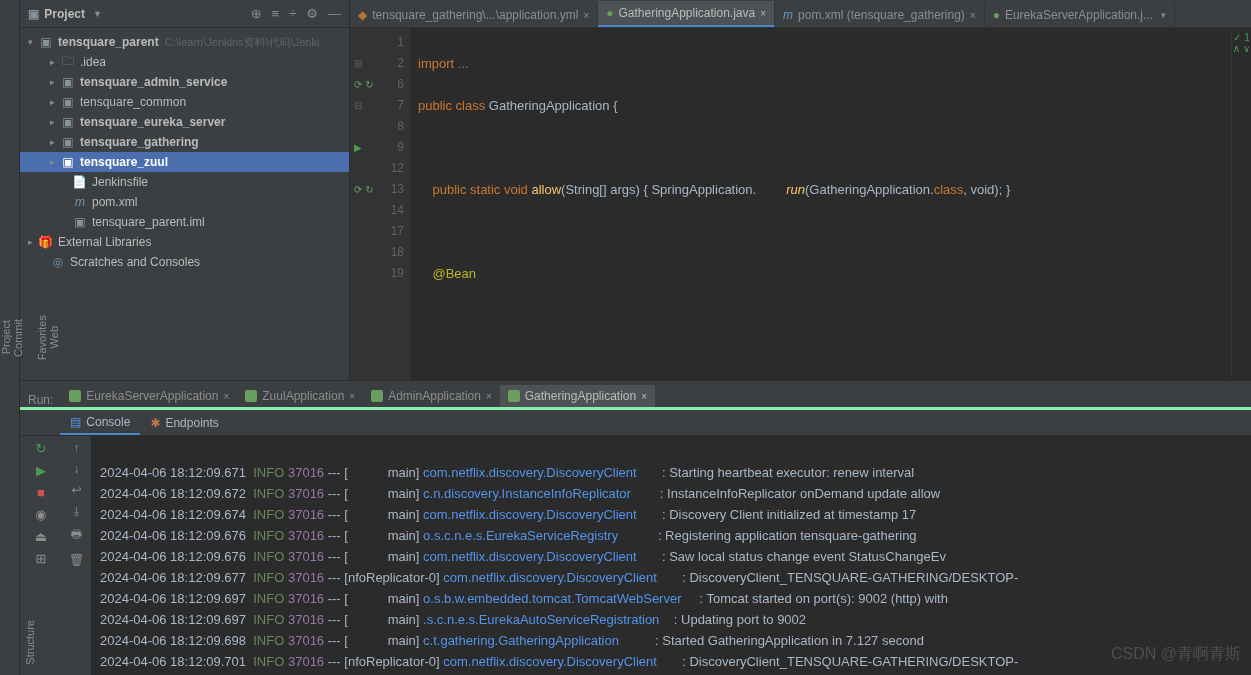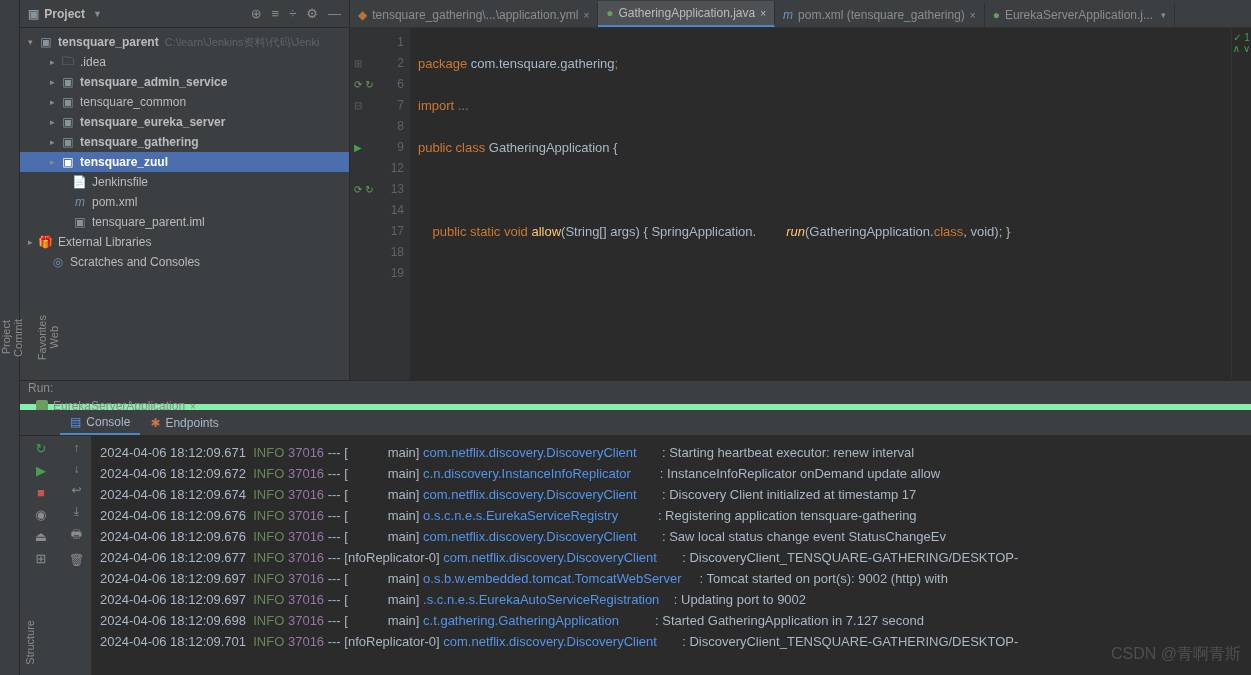--- a/index.html
+++ b/index.html
@@ -33,35 +33,35 @@
 .gutter .gicons { position:absolute; left:4px; top:0; font-size:10px; }
 .code { flex:1; padding:4px 0 0 8px; font-family:'JetBrains Mono',Consolas,monospace; font-size:13px; line-height:21px; white-space:pre; overflow:auto; }
 .code .line { height:21px; }
 .k { color:#cc7832; }
 .s { color:#ffc66d; }
 .c { color:#808080; }
 .t { color:#a9b7c6; }
 .a { color:#bbb529; }
 .i { font-style:italic;margin-left:30px; }
 .editor-right { width:20px; background:#2b2b2b; border-left:1px solid #313335; text-align:center; padding-top:4px; font-size:10px; color:#499c54; }
-.run-row { height:30px; background:#3c3f41; border-top:1px solid #2b2b2b; border-bottom:6px solid #86efac; display:flex; align-items:flex-start; padding:0 8px;flex-direction:column; }
+.run-row { height:30px; background:#3c3f41; border-top:1px solid #2b2b2b; border-bottom:3px solid #86efac; display:flex; align-items:flex-end; padding:0 8px; }
 .run-row .lbl { color:#8c8c8c; margin-right:8px; }
 .run-tab { display:flex; align-items:center; gap:5px; padding:4px 8px; color:#8c8c8c; cursor:pointer; }
 .run-tab.active { background:#4e5254; color:#bbbbbb; }
 .run-tab .close { font-size:10px; }
 .ico { width:12px; height:12px; display:inline-block; border-radius:2px; }
 .console-tabs { height:26px; background:#3c3f41; display:flex; align-items:center; padding-left:40px; border-bottom:1px solid #2b2b2b; }
 .ctab { padding:4px 10px; display:flex; align-items:center; gap:5px; cursor:pointer; }
 .ctab.active { border-bottom:2px solid #4a88c7; }
 .console-body { flex:1; display:flex; background:#2b2b2b; overflow:hidden; }
 .console-toolbar { width:42px; display:flex; flex-direction:column; align-items:center; padding-top:5px; gap:7px; background:#3c3f41; }
 .console-toolbar span { color:#8c8c8c; font-size:13px; cursor:pointer; }
 .console-toolbar2 { width:30px; display:flex; flex-direction:column; align-items:center; padding-top:5px; gap:7px; background:#3c3f41; border-right:1px solid #2b2b2b; }
 .console-toolbar2 span { color:#8c8c8c; font-size:12px; cursor:pointer; }
-.console-text { flex:1; padding:6px 8px; font-family:Consolas,monospace; font-size:13px; line-height:21px; white-space:pre; overflow:auto; }
+.console-text { flex:1; padding:6px 8px; font-family:Consolas,monospace; font-size:13px; line-height:21px; white-space:pre; overflow:auto;margin-top:20px; }
 .cl-info { color:#6a8759; }
 .cl-pid { color:#9876aa; }
 .cl-src { color:#5394ec; }
 .watermark { position:absolute; right:10px; bottom:10px; color:#666; font-size:16px; opacity:.6; }
 .folder-ico { color:#87939a; }
 .module-ico { color:#6e94b7; }
 .dropdown { font-size:9px; margin-left:3px; color:#8c8c8c; }
 </style>
 </head>
 <body>
@@ -189,26 +189,26 @@
             <span class="ln">8</span>
             <span class="ln"><span class="gicons" style="color:#499c54">▶</span><span>9</span></span>
             <span class="ln">12</span>
             <span class="ln"><span class="gicons" style="color:#6a9e5f">⟳ ↻</span><span>13</span></span>
             <span class="ln">14</span>
             <span class="ln">17</span>
             <span class="ln">18</span>
             <span class="ln">19</span>
           </div>
           <div class="code">
-<div class="line"><span class="k">package </span><span class="t">com.tensquare.gathering</span><span class="k">;</span></div>
 <div class="line"><span class="k">import </span><span class="c">...</span></div>
 <div class="line"><span class="k">public class </span><span class="t">GatheringApplication </span><span class="t">{</span></div>
 <div class="line"></div>
 <div class="line"><span class="k">    public static void </span><span class="s">allow</span><span class="t">(String[] args) </span><span class="t">{ </span><span class="t">SpringApplication.</span><span class="s i">run</span><span class="t">(GatheringApplication.</span><span class="k">class</span><span class="t">, void); </span><span class="t">}</span></div>
 <div class="line"></div>
+<div class="line"><span class="a">    @Bean</span></div>
 
 
 
           </div>
           <div class="editor-right"><span>✓ 1 ∧ ∨</span></div>
         </div>
       </div>
     </div>
 
     <div class="run-row">

